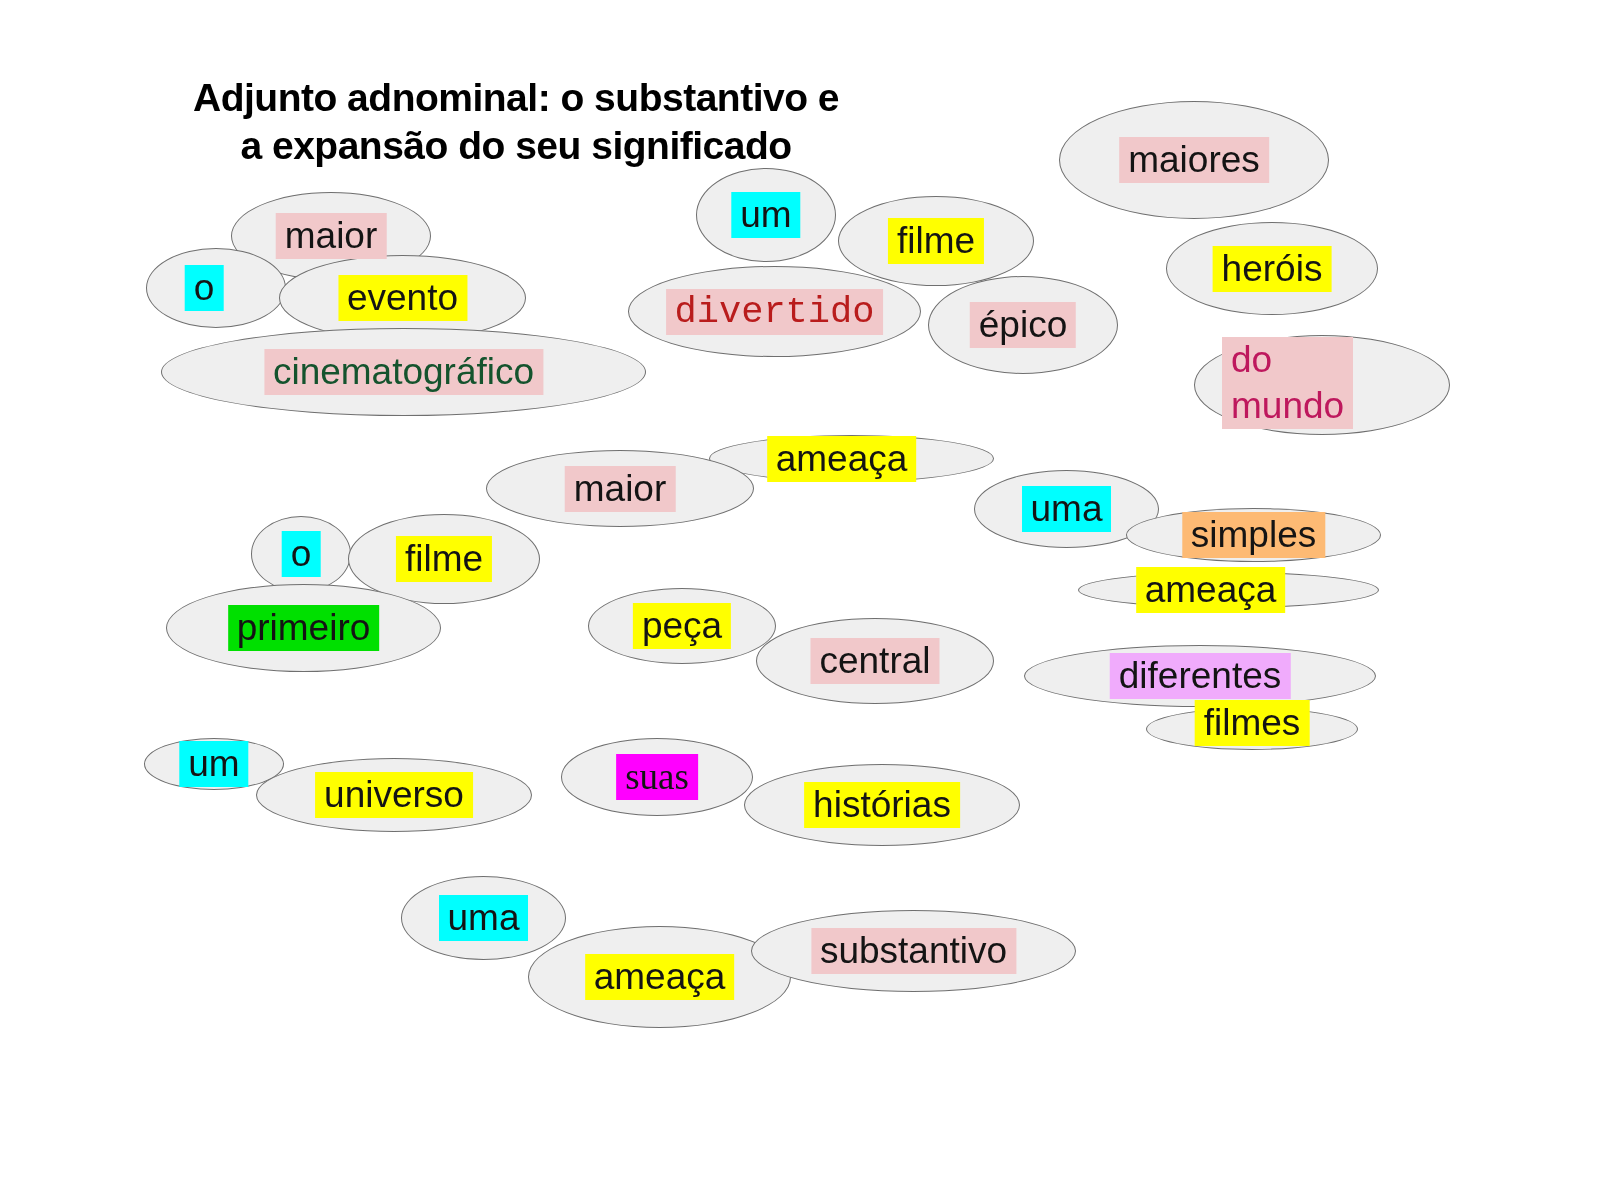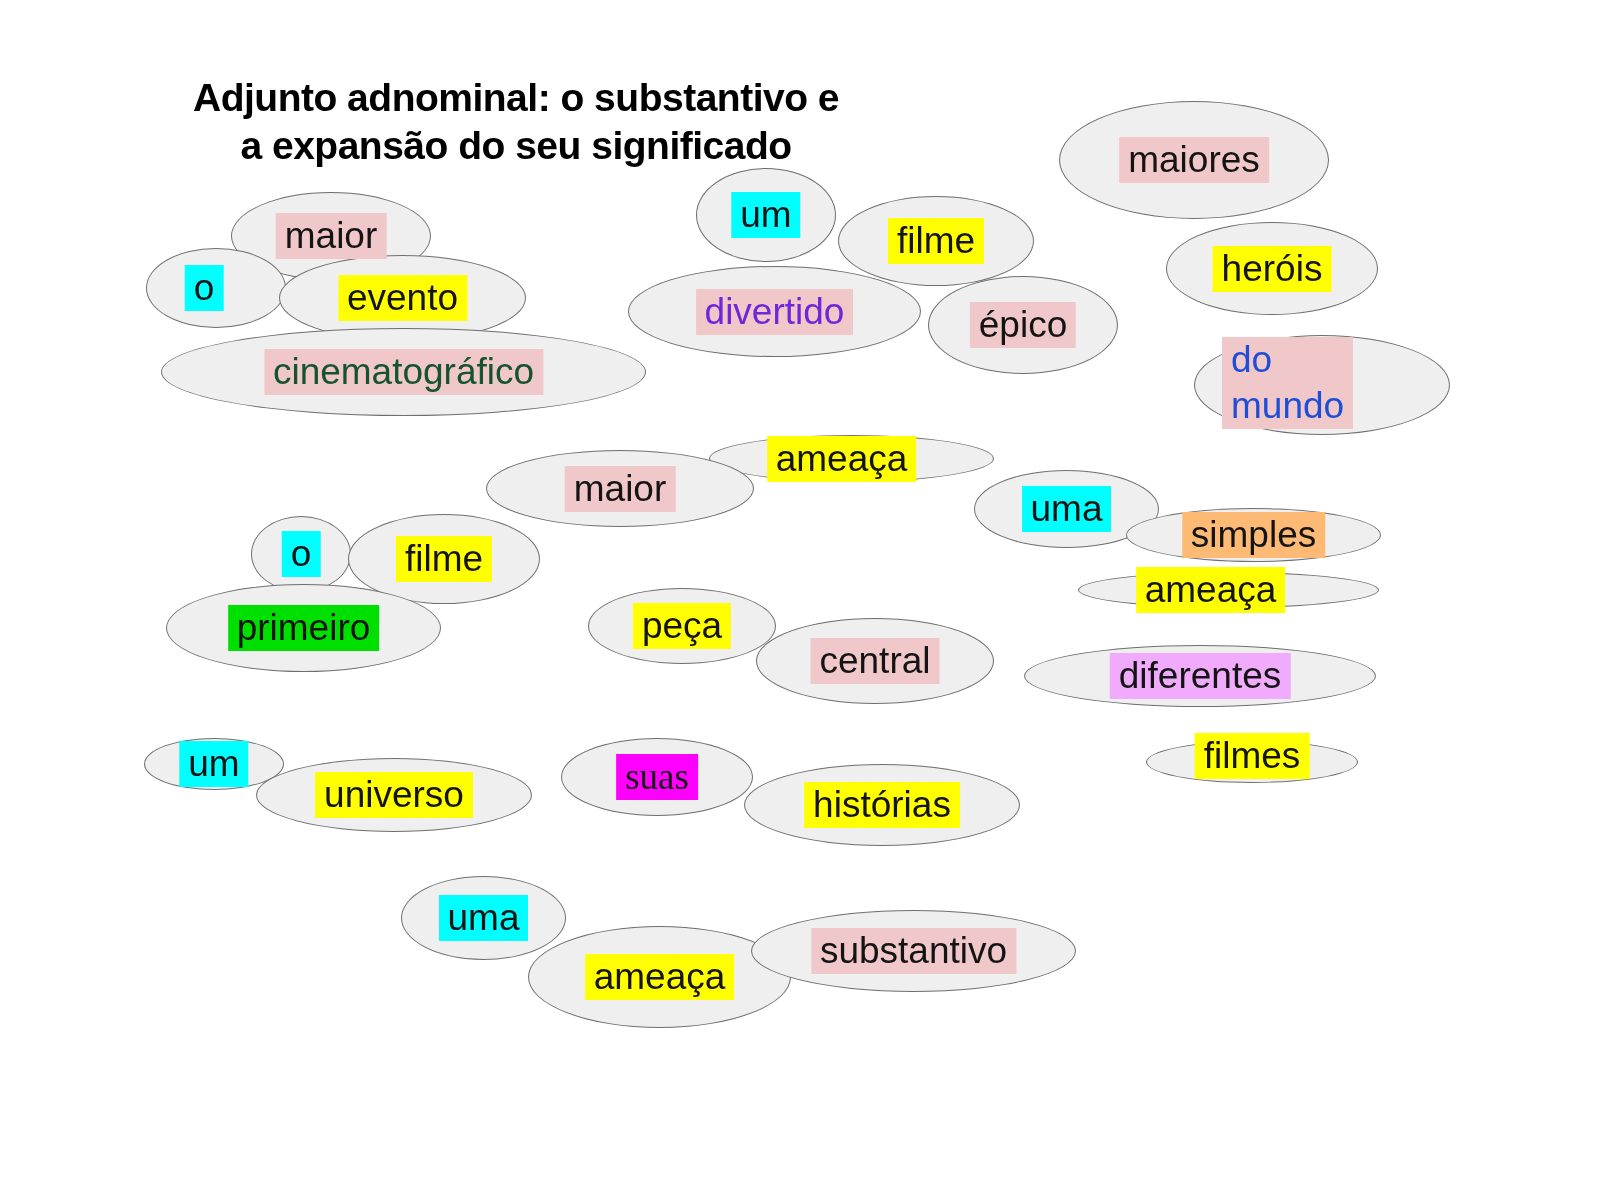--- a/index.html
+++ b/index.html
@@ -84,37 +84,37 @@
       <div class="bubble" style="left: 680px; top: 168px; width: 140px; height: 94px;">
         <div class="ellipse" style="background: rgb(239, 239, 239); border-color: rgb(111, 111, 111);"></div>
         <span class="word" style="background: rgb(0, 255, 255); color: rgb(20, 20, 20);">um</span>
       </div>
       <div class="bubble" style="left: 822px; top: 196px; width: 196px; height: 90px;">
         <div class="ellipse" style="background: rgb(239, 239, 239); border-color: rgb(111, 111, 111);"></div>
         <span class="word" style="background: rgb(255, 255, 0); color: rgb(20, 20, 20);">filme</span>
       </div>
       <div class="bubble" style="left: 612px; top: 266px; width: 293px; height: 91px;">
         <div class="ellipse" style="background: rgb(239, 239, 239); border-color: rgb(111, 111, 111);"></div>
-        <span class="word" style="background: rgb(241, 200, 202); color: #6d28d9;">divertido</span>
+        <span class="word" style="background: rgb(241, 200, 202); color: #b91c1c; font-family: Liberation Mono, monospace;">divertido</span>
       </div>
       <div class="bubble" style="left: 912px; top: 276px; width: 190px; height: 98px;">
         <div class="ellipse" style="background: rgb(239, 239, 239); border-color: rgb(111, 111, 111);"></div>
         <span class="word" style="background: rgb(241, 200, 202); color: rgb(20, 20, 20);">épico</span>
       </div>
       <div class="bubble" style="left: 1043px; top: 101px; width: 270px; height: 118px;">
         <div class="ellipse" style="background: rgb(239, 239, 239); border-color: rgb(111, 111, 111);"></div>
         <span class="word" style="background: rgb(241, 200, 202); color: rgb(20, 20, 20);">maiores</span>
       </div>
       <div class="bubble" style="left: 1150px; top: 222px; width: 212px; height: 93px;">
         <div class="ellipse" style="background: rgb(239, 239, 239); border-color: rgb(111, 111, 111);"></div>
         <span class="word" style="background: rgb(255, 255, 0); color: rgb(20, 20, 20);">heróis</span>
       </div>
       <div class="bubble" style="left: 1178px; top: 335px; width: 256px; height: 100px;">
         <div class="ellipse" style="background: rgb(239, 239, 239); border-color: rgb(111, 111, 111);"></div>
-        <span class="word word-left" style="background: rgb(241, 200, 202); color: #1d4ed8;">do
+        <span class="word word-left" style="background: rgb(241, 200, 202); color: #be185d;">do
 mundo</span>
       </div>
       <div class="bubble" style="left: 693px; top: 435px; width: 285px; height: 47px;">
         <div class="ellipse" style="background: rgb(239, 239, 239); border-color: rgb(111, 111, 111);"></div>
         <span class="word" style="background: rgb(255, 255, 0); color: rgb(20, 20, 20); transform: translate(calc(-50% - 10px), calc(-50% + 0px));">ameaça</span>
       </div>
       <div class="bubble" style="left: 470px; top: 450px; width: 268px; height: 77px;">
         <div class="ellipse" style="background: rgb(239, 239, 239); border-color: rgb(111, 111, 111);"></div>
         <span class="word" style="background: rgb(241, 200, 202); color: rgb(20, 20, 20);">maior</span>
       </div>
@@ -147,21 +147,21 @@
         <span class="word" style="background: rgb(255, 255, 0); color: rgb(20, 20, 20);">peça</span>
       </div>
       <div class="bubble" style="left: 740px; top: 618px; width: 238px; height: 86px;">
         <div class="ellipse" style="background: rgb(239, 239, 239); border-color: rgb(111, 111, 111);"></div>
         <span class="word" style="background: rgb(241, 200, 202); color: rgb(20, 20, 20);">central</span>
       </div>
       <div class="bubble" style="left: 1008px; top: 645px; width: 352px; height: 62px;">
         <div class="ellipse" style="background: rgb(239, 239, 239); border-color: rgb(111, 111, 111);"></div>
         <span class="word" style="background: #f0abfc; color: rgb(20, 20, 20);">diferentes</span>
       </div>
-      <div class="bubble" style="left: 1130px; top: 741px; width: 212px; height: 42px;">
+      <div class="bubble" style="left: 1130px; top: 708px; width: 212px; height: 42px;">
         <div class="ellipse" style="background: rgb(239, 239, 239); border-color: rgb(111, 111, 111);"></div>
         <span class="word" style="background: rgb(255, 255, 0); color: rgb(20, 20, 20); transform: translate(calc(-50% + 0px), calc(-50% - 6px));">filmes</span>
       </div>
       <div class="bubble" style="left: 128px; top: 738px; width: 140px; height: 52px;">
         <div class="ellipse" style="background: rgb(239, 239, 239); border-color: rgb(111, 111, 111);"></div>
         <span class="word" style="background: rgb(0, 255, 255); color: rgb(20, 20, 20);">um</span>
       </div>
       <div class="bubble" style="left: 240px; top: 758px; width: 276px; height: 74px;">
         <div class="ellipse" style="background: rgb(239, 239, 239); border-color: rgb(111, 111, 111);"></div>
         <span class="word" style="background: rgb(255, 255, 0); color: rgb(20, 20, 20);">universo</span>

